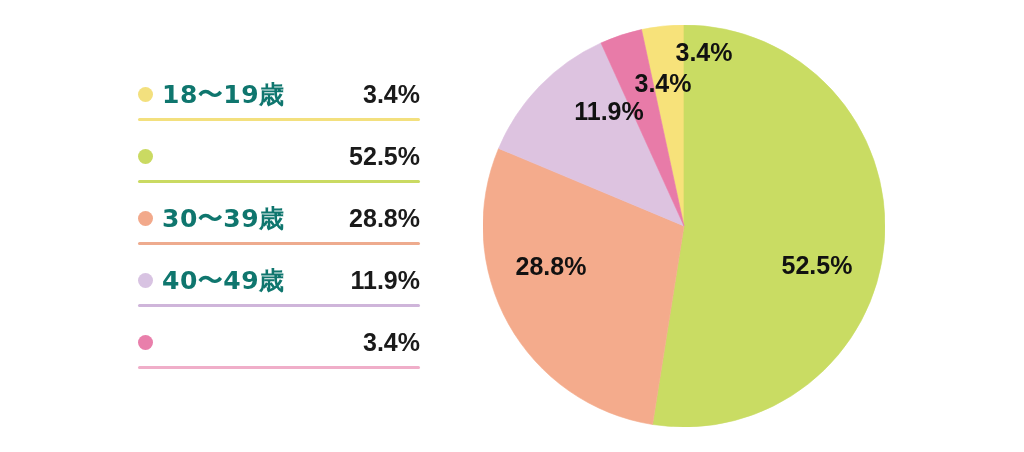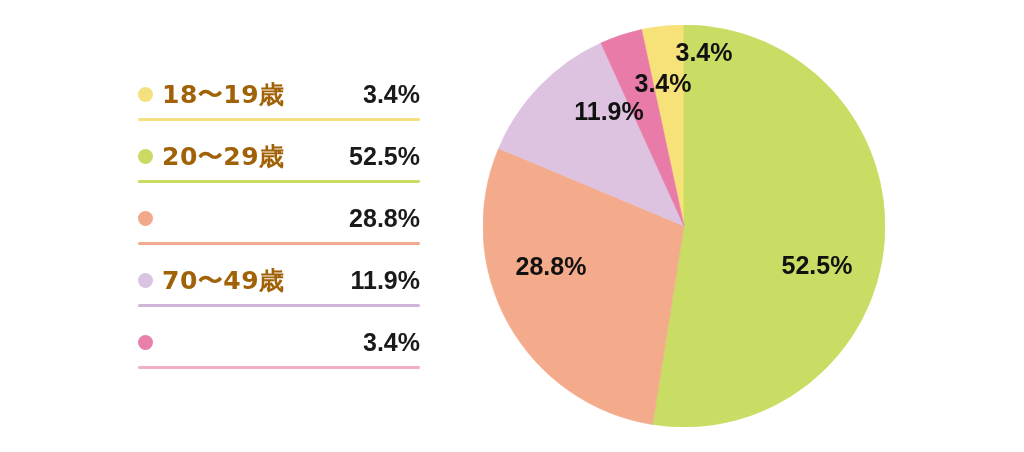--- a/index.html
+++ b/index.html
@@ -41,21 +41,21 @@
   .legend-bullet {
     width: 15px;
     height: 15px;
     border-radius: 50%;
     flex: 0 0 auto;
     margin-right: 9px;
   }
   .legend-label {
     font-size: 25px;
     font-weight: 700;
-    color: #a16207;
+    color: #0f766e;
     letter-spacing: 0.5px;
     white-space: nowrap;
     font-family: "DejaVu Sans", "Liberation Sans", sans-serif;
   }
   .legend-value {
     margin-left: auto;
     font-size: 25px;
     font-weight: 700;
     color: #1a1a1a;
     font-family: "Liberation Sans", sans-serif;
@@ -98,38 +98,38 @@
         <span class="legend-bullet" style="background: rgb(243, 224, 126);"></span>
         <span class="legend-label">18〜19歳</span>
         <span class="legend-value">3.4%</span>
       </div>
       <div class="legend-rule" style="background: rgb(243, 224, 126);"></div>
     </div>
 
     <div class="legend-row">
       <div class="legend-line">
         <span class="legend-bullet" style="background: rgb(202, 218, 98);"></span>
-        <span class="legend-label">20〜29歳</span>
         <span class="legend-value">52.5%</span>
       </div>
       <div class="legend-rule" style="background: rgb(202, 218, 98);"></div>
     </div>
 
     <div class="legend-row">
       <div class="legend-line">
         <span class="legend-bullet" style="background: rgb(242, 169, 139);"></span>
+        <span class="legend-label">30〜39歳</span>
         <span class="legend-value">28.8%</span>
       </div>
       <div class="legend-rule" style="background: rgb(238, 171, 142);"></div>
     </div>
 
     <div class="legend-row">
       <div class="legend-line">
         <span class="legend-bullet" style="background: rgb(216, 195, 226);"></span>
-        <span class="legend-label">70〜49歳</span>
+        <span class="legend-label">40〜49歳</span>
         <span class="legend-value">11.9%</span>
       </div>
       <div class="legend-rule" style="background: rgb(207, 181, 218);"></div>
     </div>
 
     <div class="legend-row">
       <div class="legend-line">
         <span class="legend-bullet" style="background: rgb(233, 127, 171);"></span>
         <span class="legend-value">3.4%</span>
       </div>

